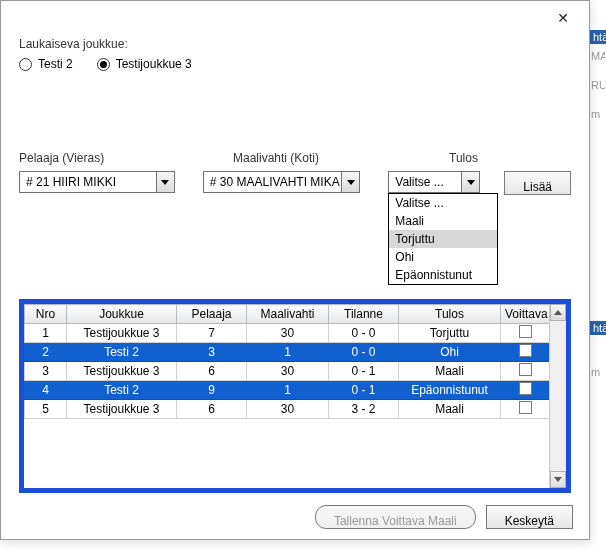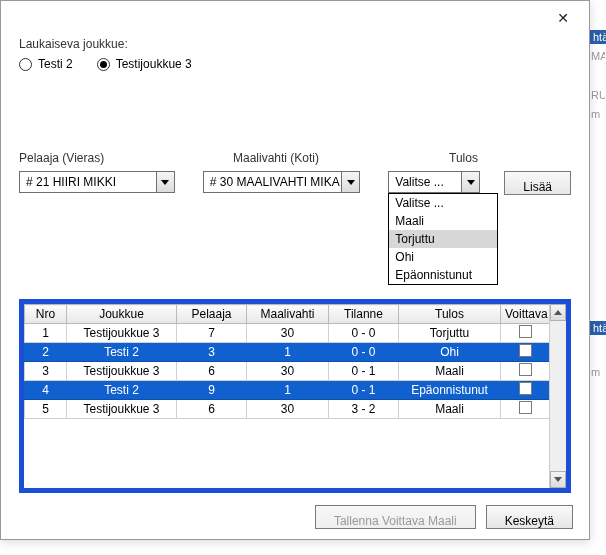--- a/index.html
+++ b/index.html
@@ -92,21 +92,21 @@
   .combo.c2 { width: 192px; }
   .combo.c3 { width: 92px; margin-right: 24px; }
   .btn {
     border: 1px solid #7a7a7a;
     background: linear-gradient(#fafafa,#e6e6e6);
     height: 24px;
     padding: 0 18px;
     cursor: pointer;
     display: inline-flex; align-items: flex-end; justify-content: center;
   }
-  .btn.disabled { color: #9a9a9a; cursor: default; background: linear-gradient(#f7f7f7,#efefef); }
+  .btn.disabled { color: #9a9a9a; cursor: default; background: linear-gradient(#f7f7f7,#efefef); border-radius: 11px; }
   .dropdown {
     position: absolute;
     top: 22px; left: 0;
     width: 110px;
     border: 1px solid #000;
     background: #fff;
     z-index: 10;
   }
   .dropdown .opt {
     padding: 2px 6px;
@@ -180,21 +180,21 @@
     font-size: 11px;
     width: 14px;
     overflow: hidden;
   }
 </style>
 </head>
 <body>
 
 <div class="bg-strip" style="top:30px;">htä</div>
 <div class="bg-muted" style="top:50px;">MA</div>
-<div class="bg-muted" style="top:89px;">RU</div>
+<div class="bg-muted" style="top:79px;">RU</div>
 <div class="bg-muted" style="top:108px;">m</div>
 <div class="bg-strip" style="top:321px;">htä</div>
 <div class="bg-muted" style="top:366px;">m</div>
 
 <div class="dialog">
 
   <div class="close-x">
     <span>✕</span>
   </div>
 

